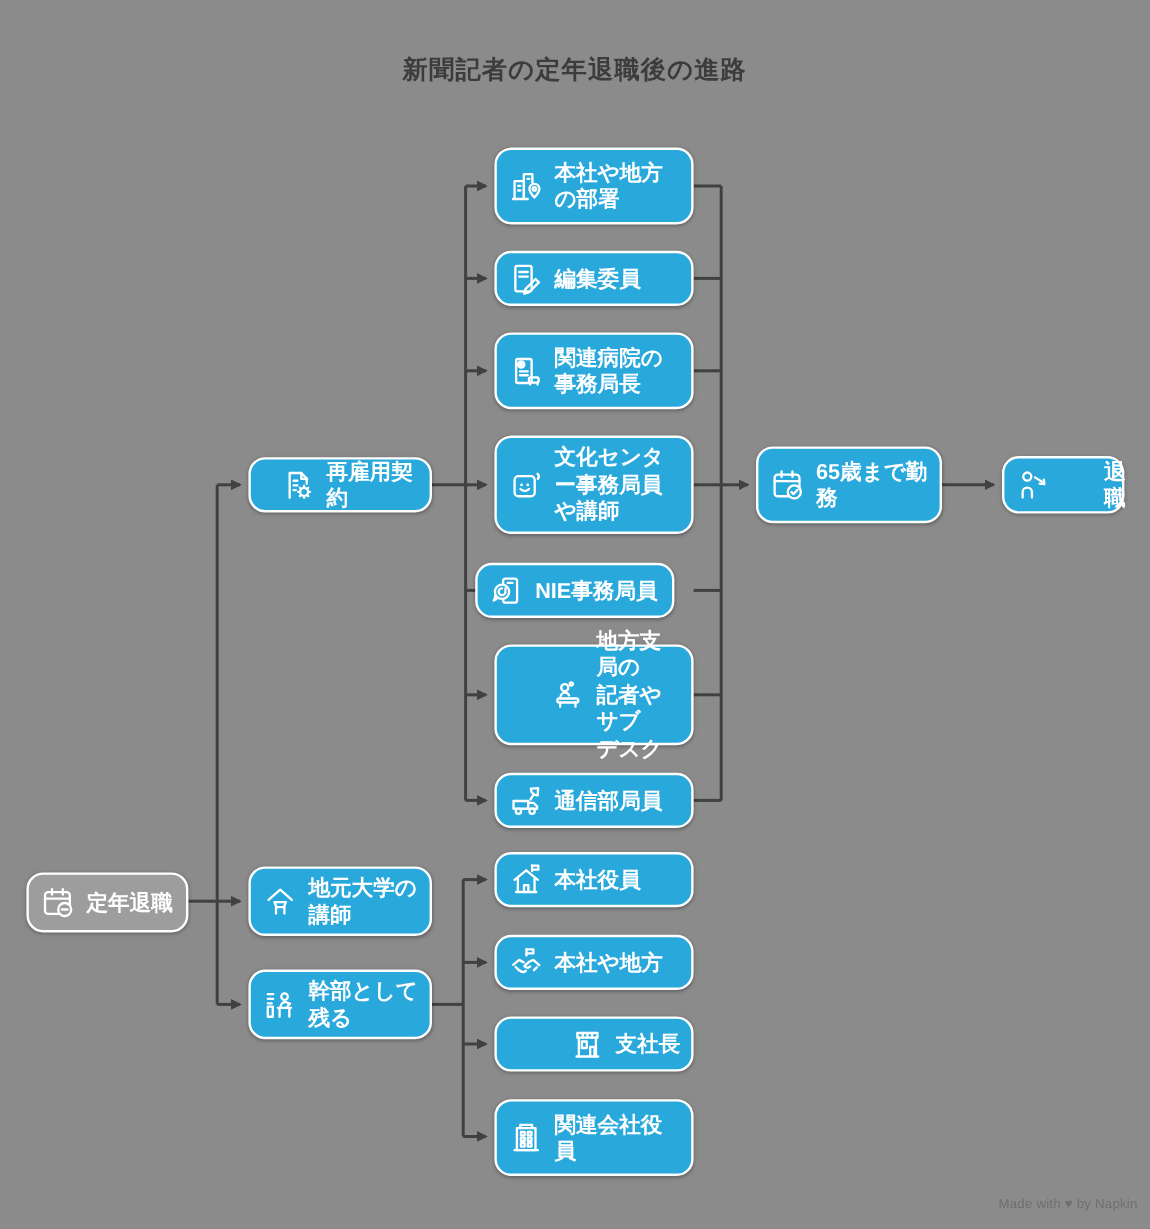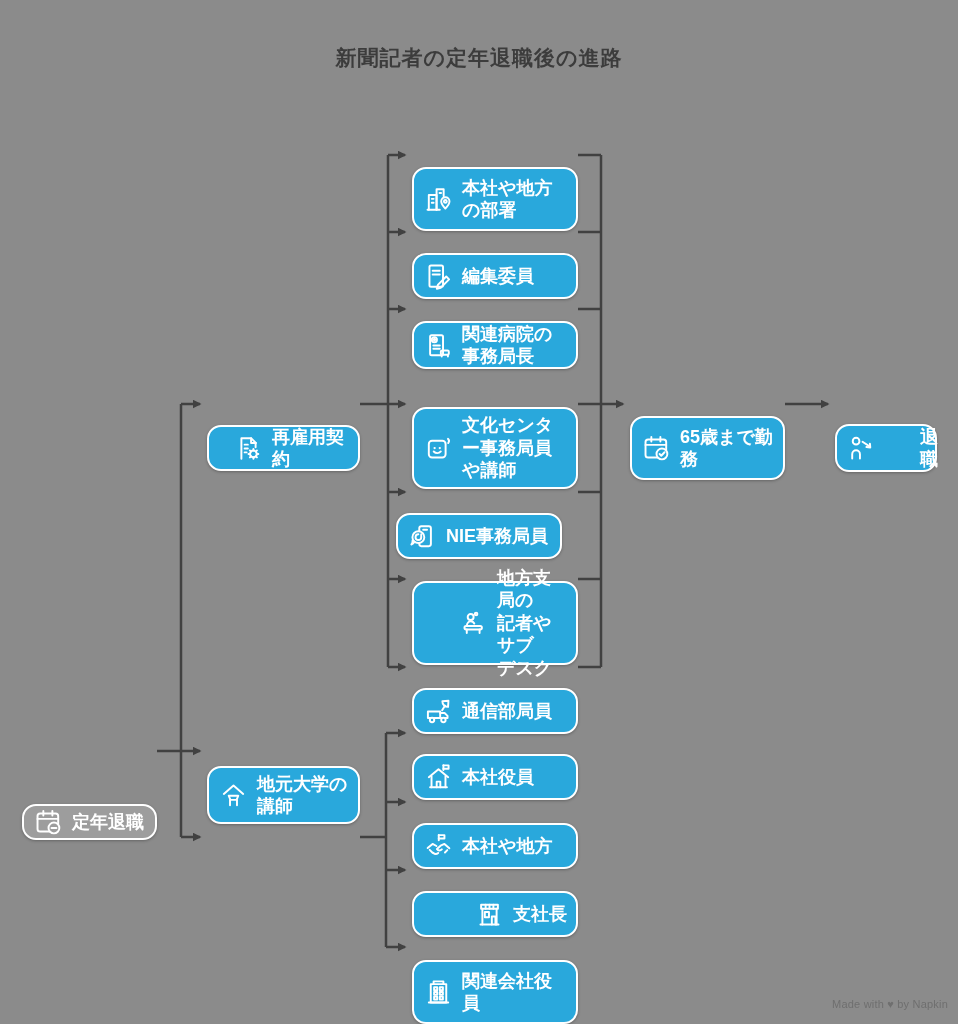--- a/index.html
+++ b/index.html
@@ -18,21 +18,20 @@
   svg.connectors{position:absolute;left:0;top:0;z-index:1;}
   .node{
     position:absolute;z-index:2;
     display:flex;align-items:center;gap:8px;
     box-sizing:border-box;padding:5px 9px;
     background:#29A8DC;
     border:2.5px solid #FFFFFF;
     border-radius:14px;
     box-shadow:0 1px 3px rgba(0,0,0,.28);
     color:#FFFFFF;
-    margin-top:44px;
   }
   .node .icon{flex:0 0 auto;width:31px;height:31px;display:flex;align-items:center;justify-content:center;}
   .node .icon svg{width:100%;height:100%;}
   .node .label{
     font-size:18px;font-weight:600;line-height:1.25;
     white-space:pre-line;
   }
   .node.start{background:#9D9D9D;}
   .watermark{
     position:absolute;right:10px;bottom:14px;z-index:2;
@@ -84,21 +83,21 @@
 
       <path d="M360,837 H386"></path>
       <path d="M386,733 V947"></path>
       <path d="M386,733 H405" marker-end="url(#arrow)"></path>
       <path d="M386,802 H405" marker-end="url(#arrow)"></path>
       <path d="M386,870 H405" marker-end="url(#arrow)"></path>
       <path d="M386,947 H405" marker-end="url(#arrow)"></path>
     </g>
   </svg>
 
-  <div class="node start" style="left:22px;top:760px;width:135px;height:36px;">
+  <div class="node start" style="left:22px;top:727px;width:135px;height:50px;">
     <span class="icon">
         <svg viewBox="0 0 24 24" fill="none" stroke="#FFFFFF" stroke-width="1.5" stroke-linecap="round" stroke-linejoin="round">
           <rect x="3.5" y="5" width="16" height="14" rx="2"></rect>
           <line x1="3.5" y1="9.2" x2="19.5" y2="9.2"></line>
           <line x1="8" y1="3" x2="8" y2="6.6"></line>
           <line x1="15" y1="3" x2="15" y2="6.6"></line>
           <circle cx="16.2" cy="16.2" r="4.2" fill="#9D9D9D"></circle>
           <line x1="14.3" y1="16.2" x2="18.1" y2="16.2"></line>
         </svg>
       </span>
@@ -122,20 +121,38 @@
   <div class="node" style="left:207px;top:722px;width:153px;height:58px;">
     <span class="icon">
         <svg viewBox="0 0 24 24" fill="none" stroke="#FFFFFF" stroke-width="1.5" stroke-linecap="round" stroke-linejoin="round">
           <path d="M4.5,10.8 L12,4.2 L19.5,10.8"></path>
           <path d="M8.3,12.2 h7.4 l-1.3,3.2 h-4.8 z"></path>
           <path d="M9.3,19.6 v-4.2 M14.7,19.6 v-4.2"></path>
         </svg>
       </span>
     <span class="label">地元大学の
 講師</span>
+  </div>
+  <div class="node" style="left:207px;top:808px;width:153px;height:58px;">
+    <span class="icon">
+        <svg viewBox="0 0 24 24" fill="none" stroke="#FFFFFF" stroke-width="1.5" stroke-linecap="round" stroke-linejoin="round">
+          <line x1="4" y1="5" x2="7.5" y2="5"></line>
+          <line x1="4" y1="8" x2="7.5" y2="8"></line>
+          <line x1="4" y1="11" x2="6.5" y2="11"></line>
+          <rect x="4" y="13" width="3.2" height="6.6"></rect>
+          <circle cx="14.8" cy="6.6" r="2.1"></circle>
+          <path d="M12.2,13.2 c.3,-2.2 1.8,-3.4 3.4,-3 l2.8,1"></path>
+          <path d="M18,11 l-1.5,2.5"></path>
+          <path d="M10.5,13.8 h8.5"></path>
+          <line x1="11.6" y1="13.8" x2="11.6" y2="19.6"></line>
+          <line x1="17.9" y1="13.8" x2="17.9" y2="19.6"></line>
+        </svg>
+      </span>
+    <span class="label">幹部として
+残る</span>
   </div>
 
   <div class="node" style="left:412px;top:123px;width:166px;height:64px;">
     <span class="icon">
         <svg viewBox="0 0 24 24" fill="none" stroke="#FFFFFF" stroke-width="1.5" stroke-linecap="round" stroke-linejoin="round">
           <path d="M4.5,20 V8.5 h6 V20"></path>
           <path d="M10.5,20 V4 h5.5 v5.5"></path>
           <line x1="3.5" y1="20" x2="13" y2="20"></line>
           <line x1="6.8" y1="11.5" x2="8.2" y2="11.5"></line>
           <line x1="6.8" y1="14.5" x2="8.2" y2="14.5"></line>
@@ -151,21 +168,21 @@
     <span class="icon">
         <svg viewBox="0 0 24 24" fill="none" stroke="#FFFFFF" stroke-width="1.5" stroke-linecap="round" stroke-linejoin="round">
           <rect x="5" y="3.5" width="10.5" height="16.5" rx="1.2"></rect>
           <line x1="7.5" y1="7.5" x2="13" y2="7.5"></line>
           <line x1="7.5" y1="10.5" x2="13" y2="10.5"></line>
           <path d="M11.5,18.5 l6.5,-6.5 2.2,2.2 -6.5,6.5 -3,.8 z"></path>
         </svg>
       </span>
     <span class="label">編集委員</span>
   </div>
-  <div class="node" style="left:412px;top:277px;width:166px;height:48px;">
+  <div class="node" style="left:412px;top:277px;width:166px;height:64px;">
     <span class="icon">
         <svg viewBox="0 0 24 24" fill="none" stroke="#FFFFFF" stroke-width="1.5" stroke-linecap="round" stroke-linejoin="round">
           <rect x="5.5" y="4" width="10" height="15.5" rx="1.2"></rect>
           <circle cx="8.8" cy="7.6" r="2"></circle>
           <line x1="8.8" y1="6.8" x2="8.8" y2="8.4"></line>
           <line x1="8" y1="7.6" x2="9.6" y2="7.6"></line>
           <line x1="8" y1="12" x2="13" y2="12"></line>
           <line x1="8" y1="14.5" x2="13" y2="14.5"></line>
           <rect x="13.8" y="15.8" width="6.2" height="3.4" rx="1"></rect>
           <line x1="14.5" y1="19.2" x2="14.5" y2="20.5"></line>

